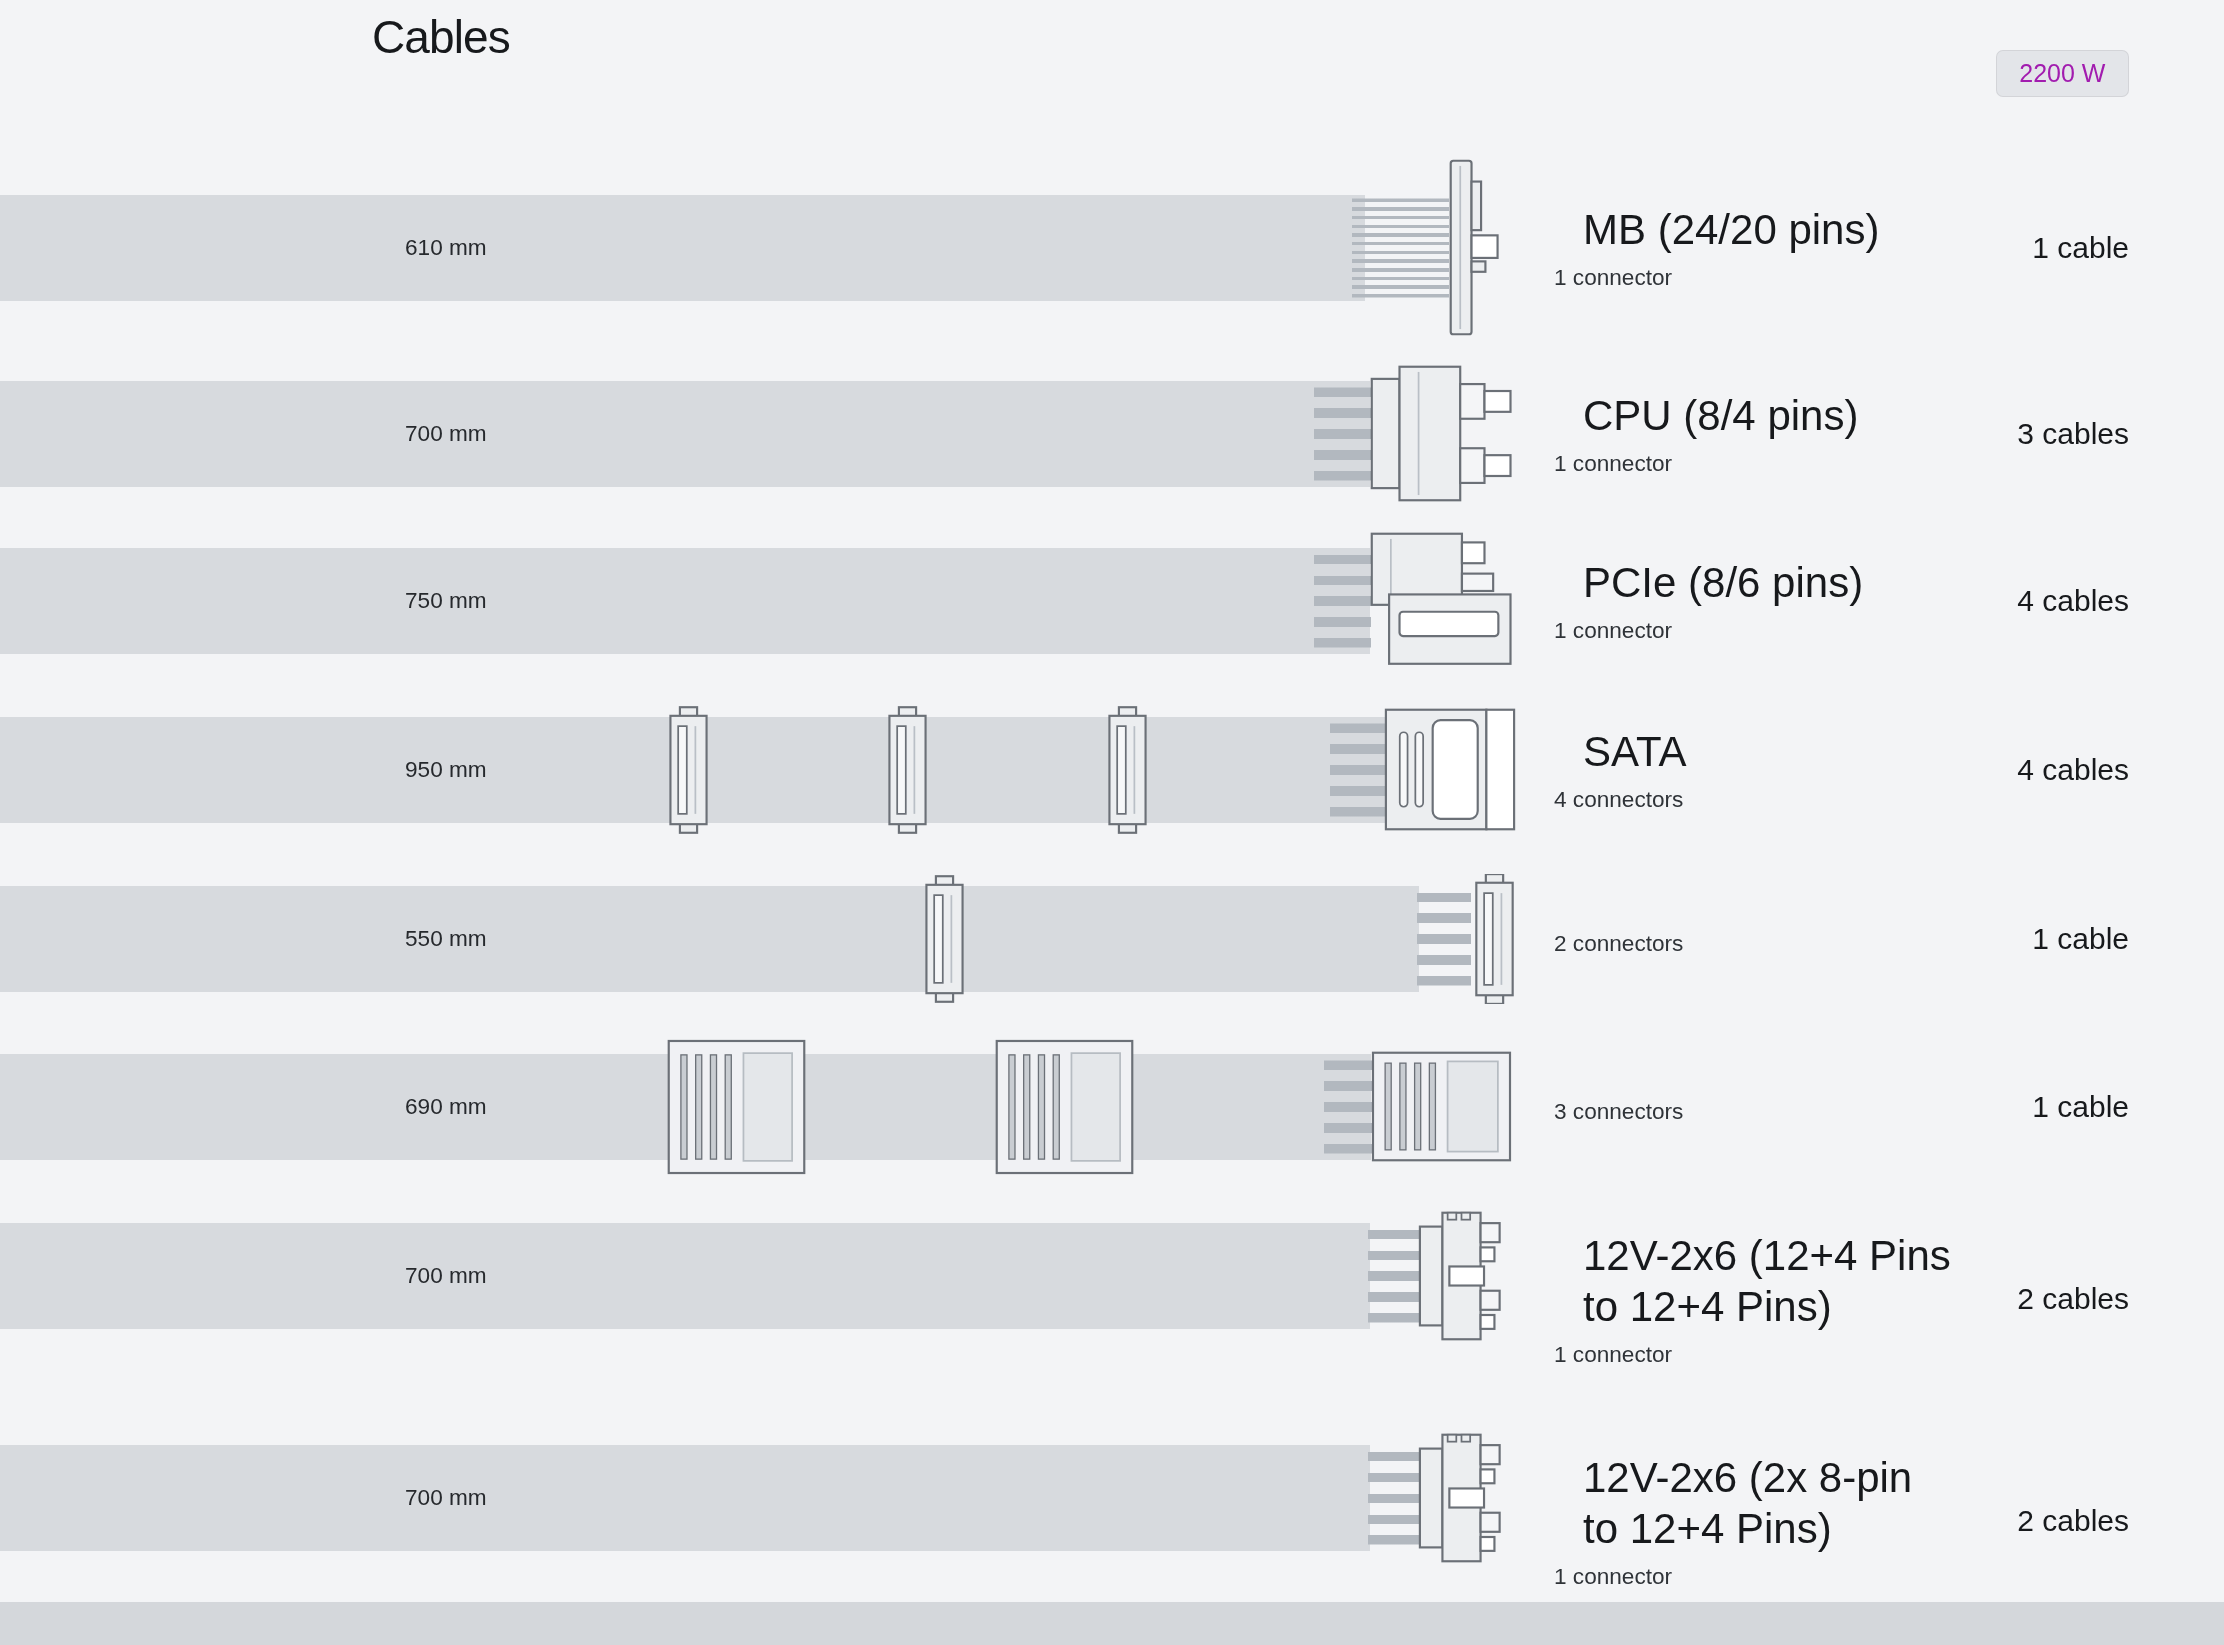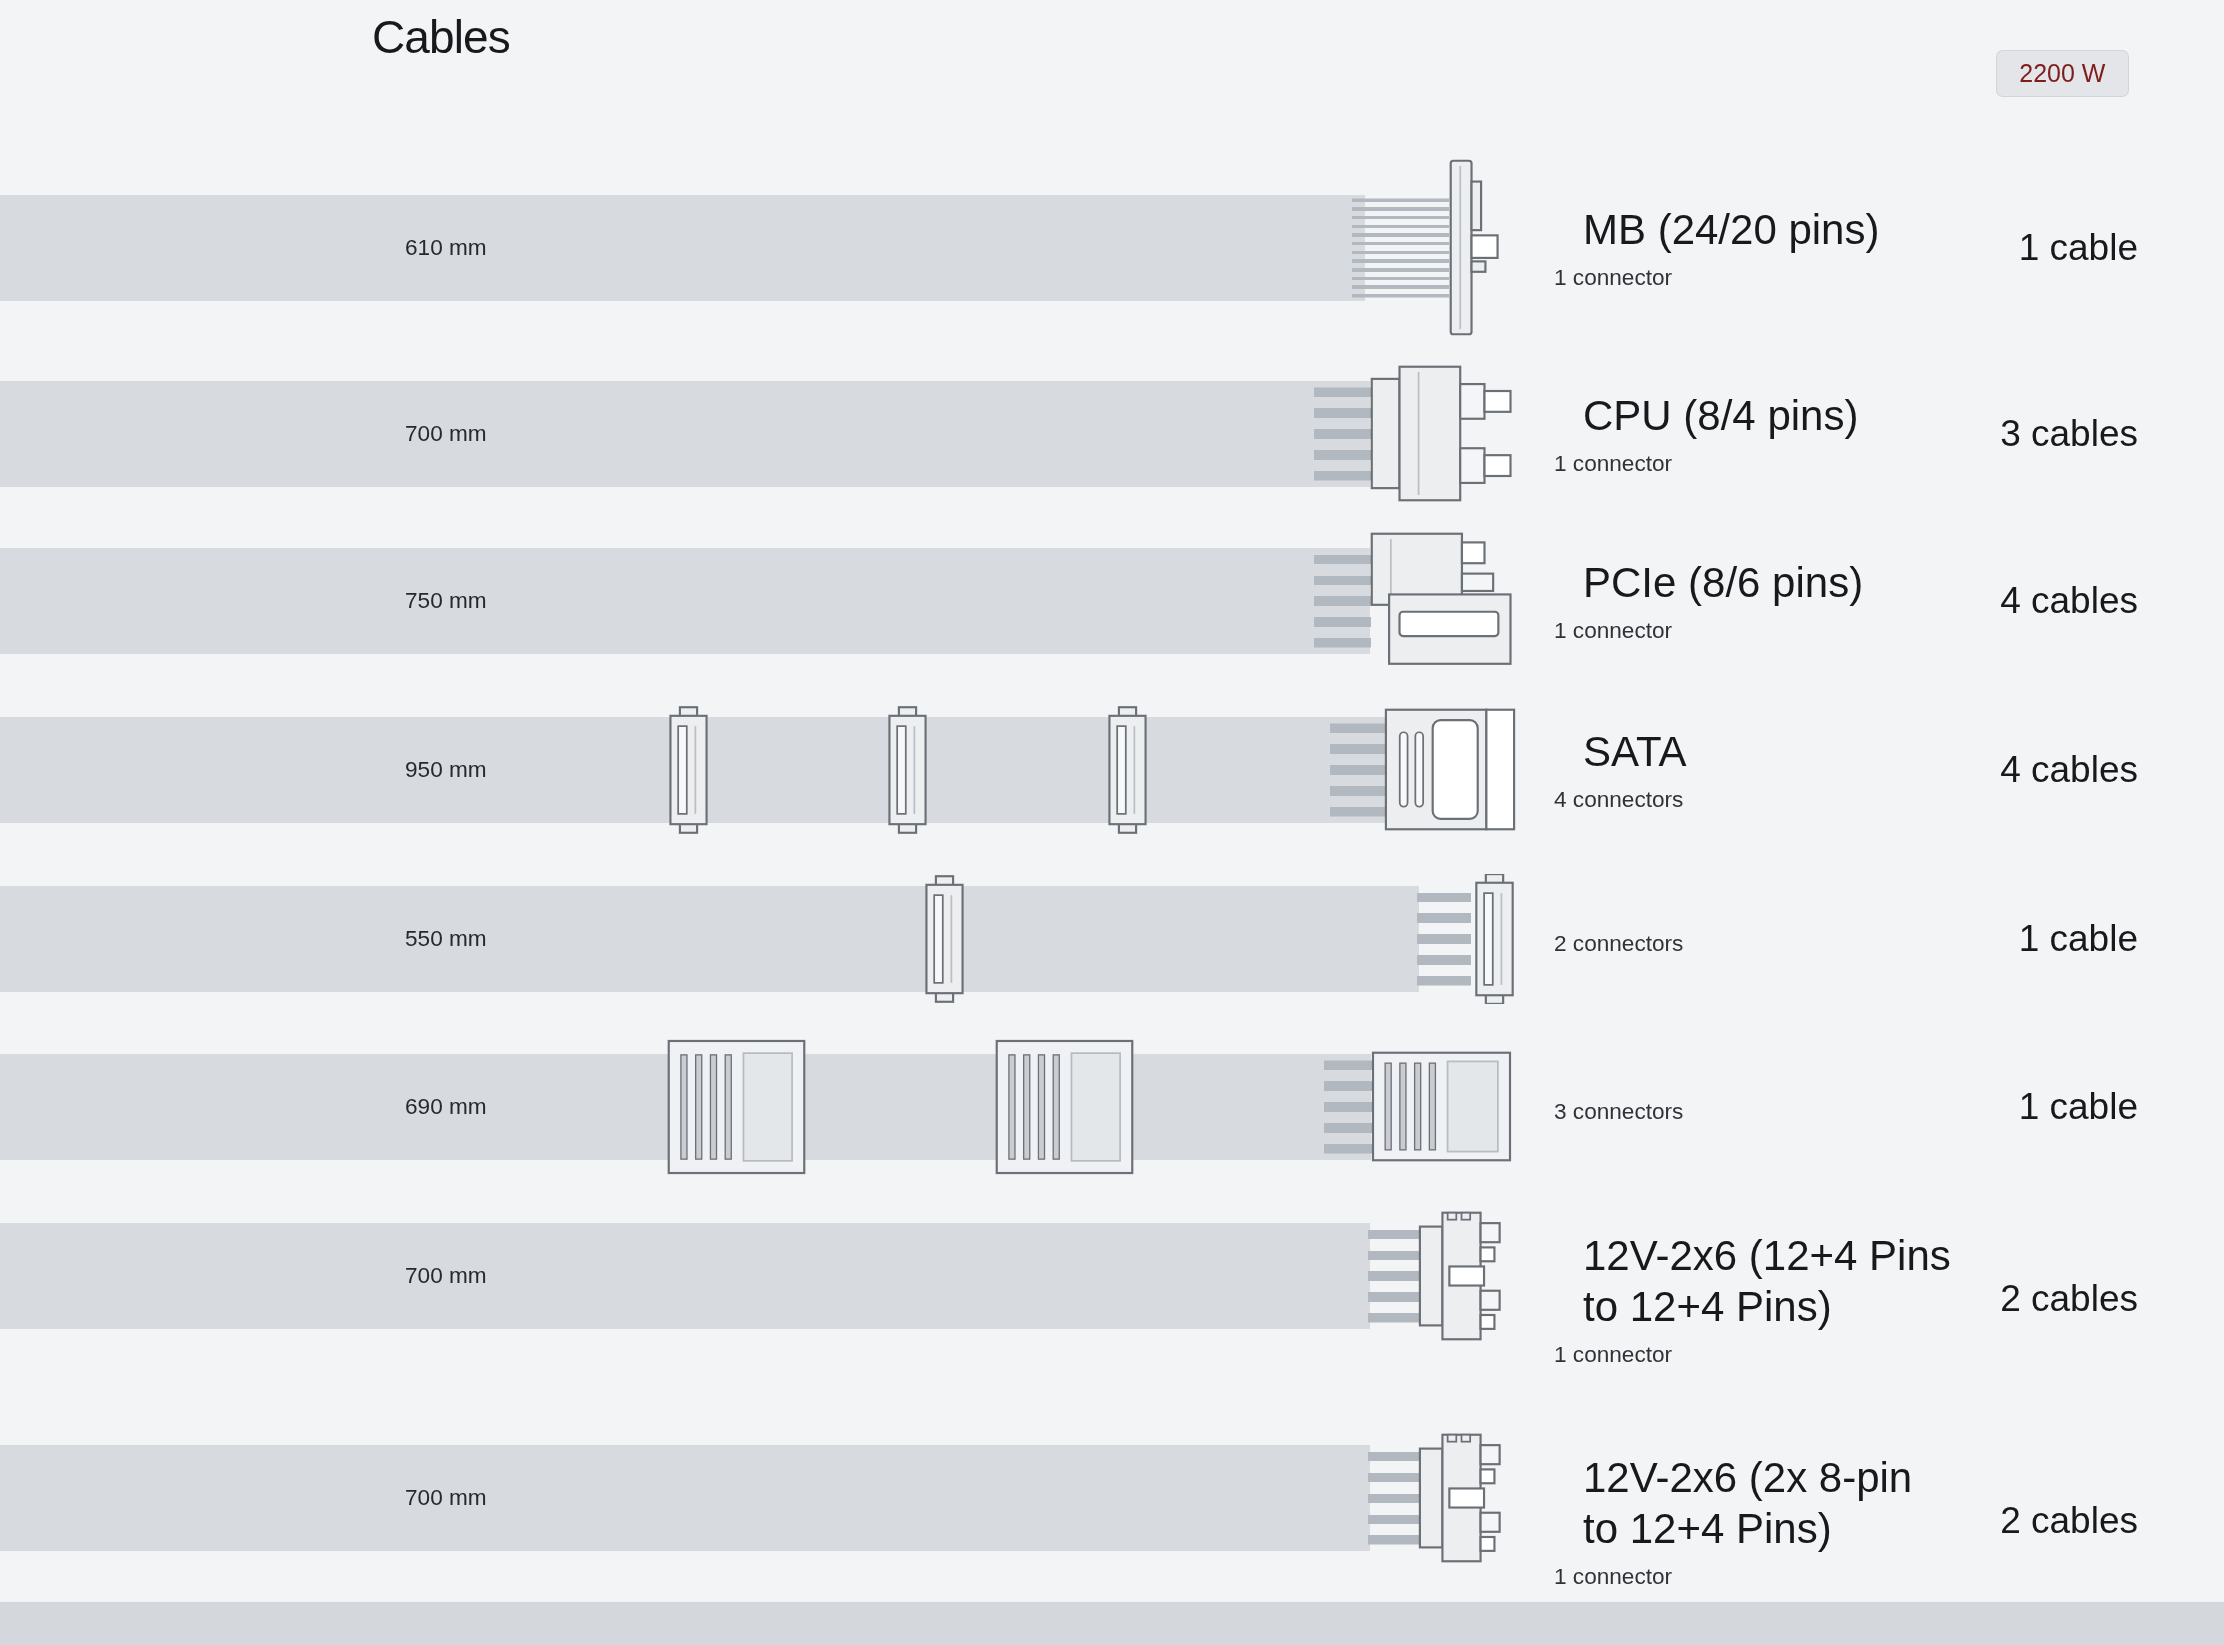--- a/index.html
+++ b/index.html
@@ -21,21 +21,21 @@
     color:var(--ink);
   }
   .section-title{
     position:absolute;left:372px;top:12px;
     font-size:46px;font-weight:500;line-height:1.1;letter-spacing:-0.9px;
   }
   .wattage-badge{
     position:absolute;right:96px;top:50px;height:45px;
     display:flex;align-items:center;padding:0 22.6px;
     background:var(--badge);border:0.9px solid rgba(0,0,0,0.07);
-    border-radius:7px;font-size:25px;color:#7f1d1d;
+    border-radius:7px;font-size:25px;color:#a21caf;
   }
   .cable-row{position:absolute;left:0;right:0;height:106px;}
   .bar{position:absolute;left:0;top:0;height:106px;background:var(--bar);}
   .bar-label{
     position:absolute;left:405px;top:50%;transform:translateY(-50%);
     font-size:22.6px;color:#26292d;white-space:nowrap;
   }
   .wires{
     position:absolute;top:50%;transform:translateY(-50%);height:93px;
     background:repeating-linear-gradient(to bottom,var(--wire) 0 9.6px,transparent 9.6px 21px);
@@ -46,22 +46,22 @@
   }
   .conn{position:absolute;}
   .conn svg{display:block;}
   .name-block{
     position:absolute;left:1554px;width:400px;top:50%;transform:translateY(-50%);
   }
   .name-block.low{top:calc(50% + 22.6px);}
   .cable-name{font-size:42px;font-weight:500;line-height:1.22;color:var(--ink);margin-left:29px;}
   .cable-sub{font-size:22.6px;color:var(--sub);margin-top:10px;}
   .count{
-    position:absolute;right:87px;top:50%;transform:translateY(-50%);
-    font-size:37px;color:var(--ink);white-space:nowrap;
+    position:absolute;right:96px;top:50%;transform:translateY(-50%);
+    font-size:30px;color:var(--ink);white-space:nowrap;
   }
   .count.low{top:calc(50% + 22.6px);text-align:right;}
   .bottom-strip{
     position:absolute;left:0;right:0;top:1602px;height:44px;background:#d4d7db;
   }
 </style>
 </head>
 <body>
 
 <div id="app">

